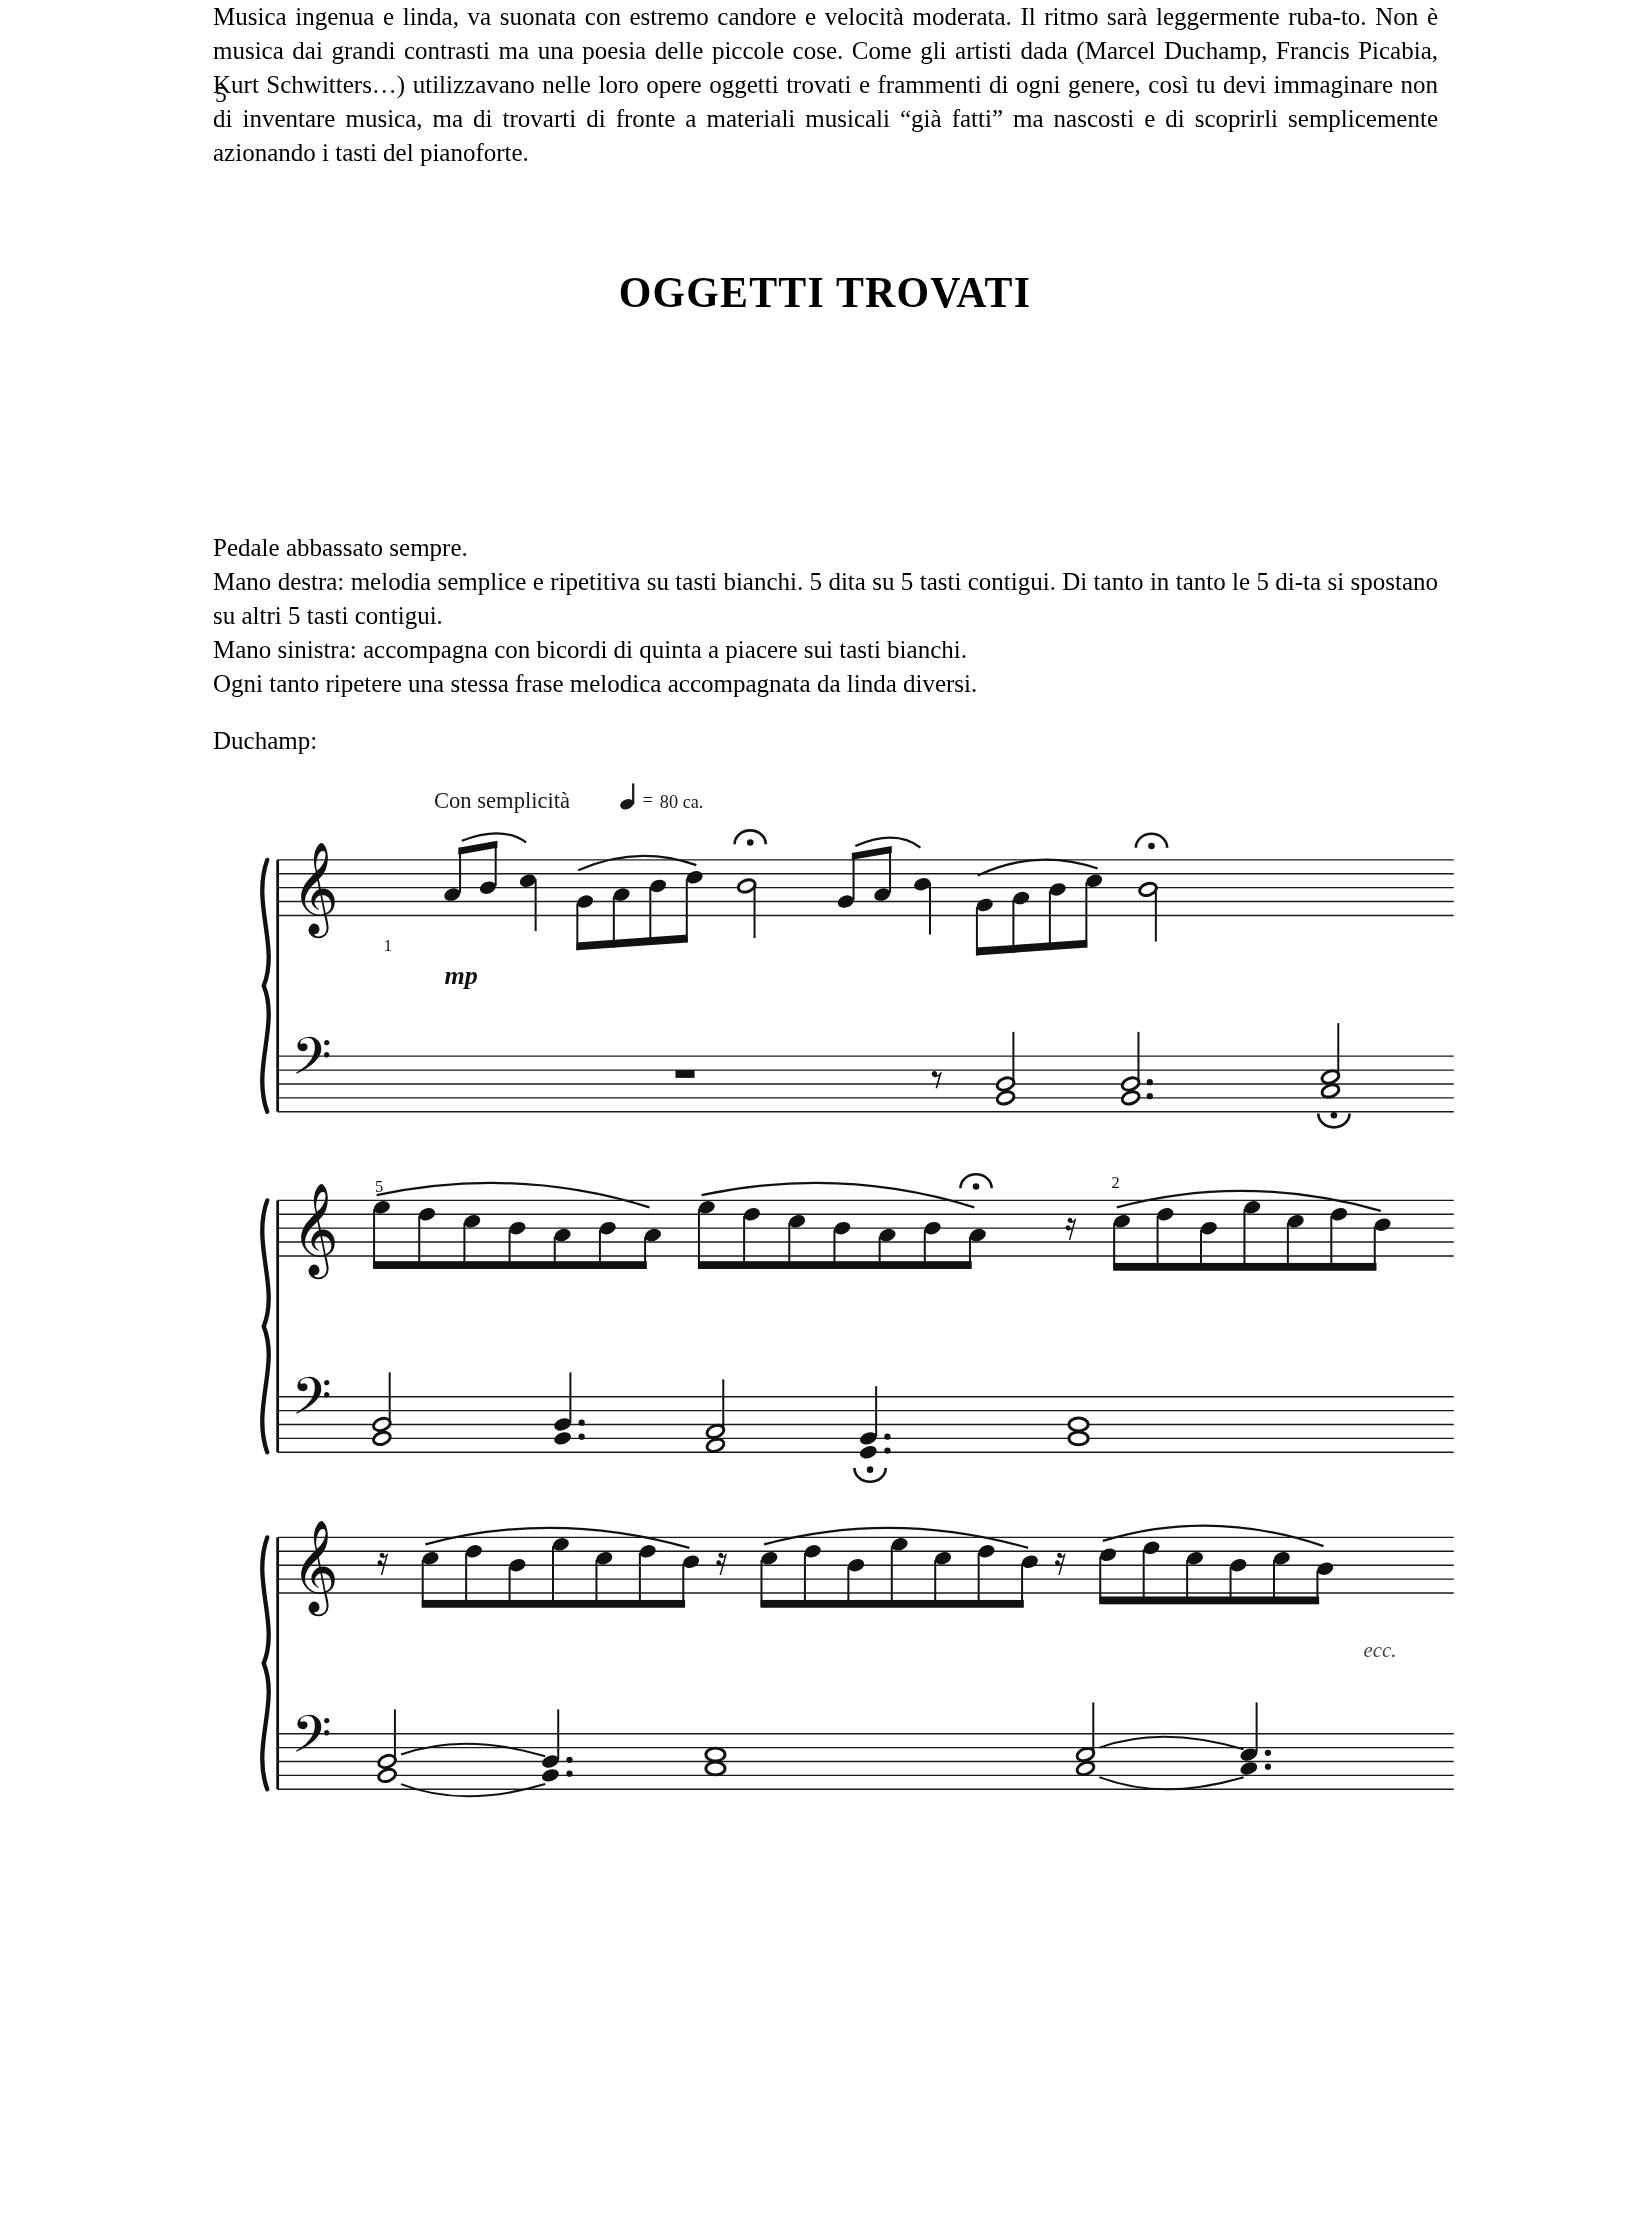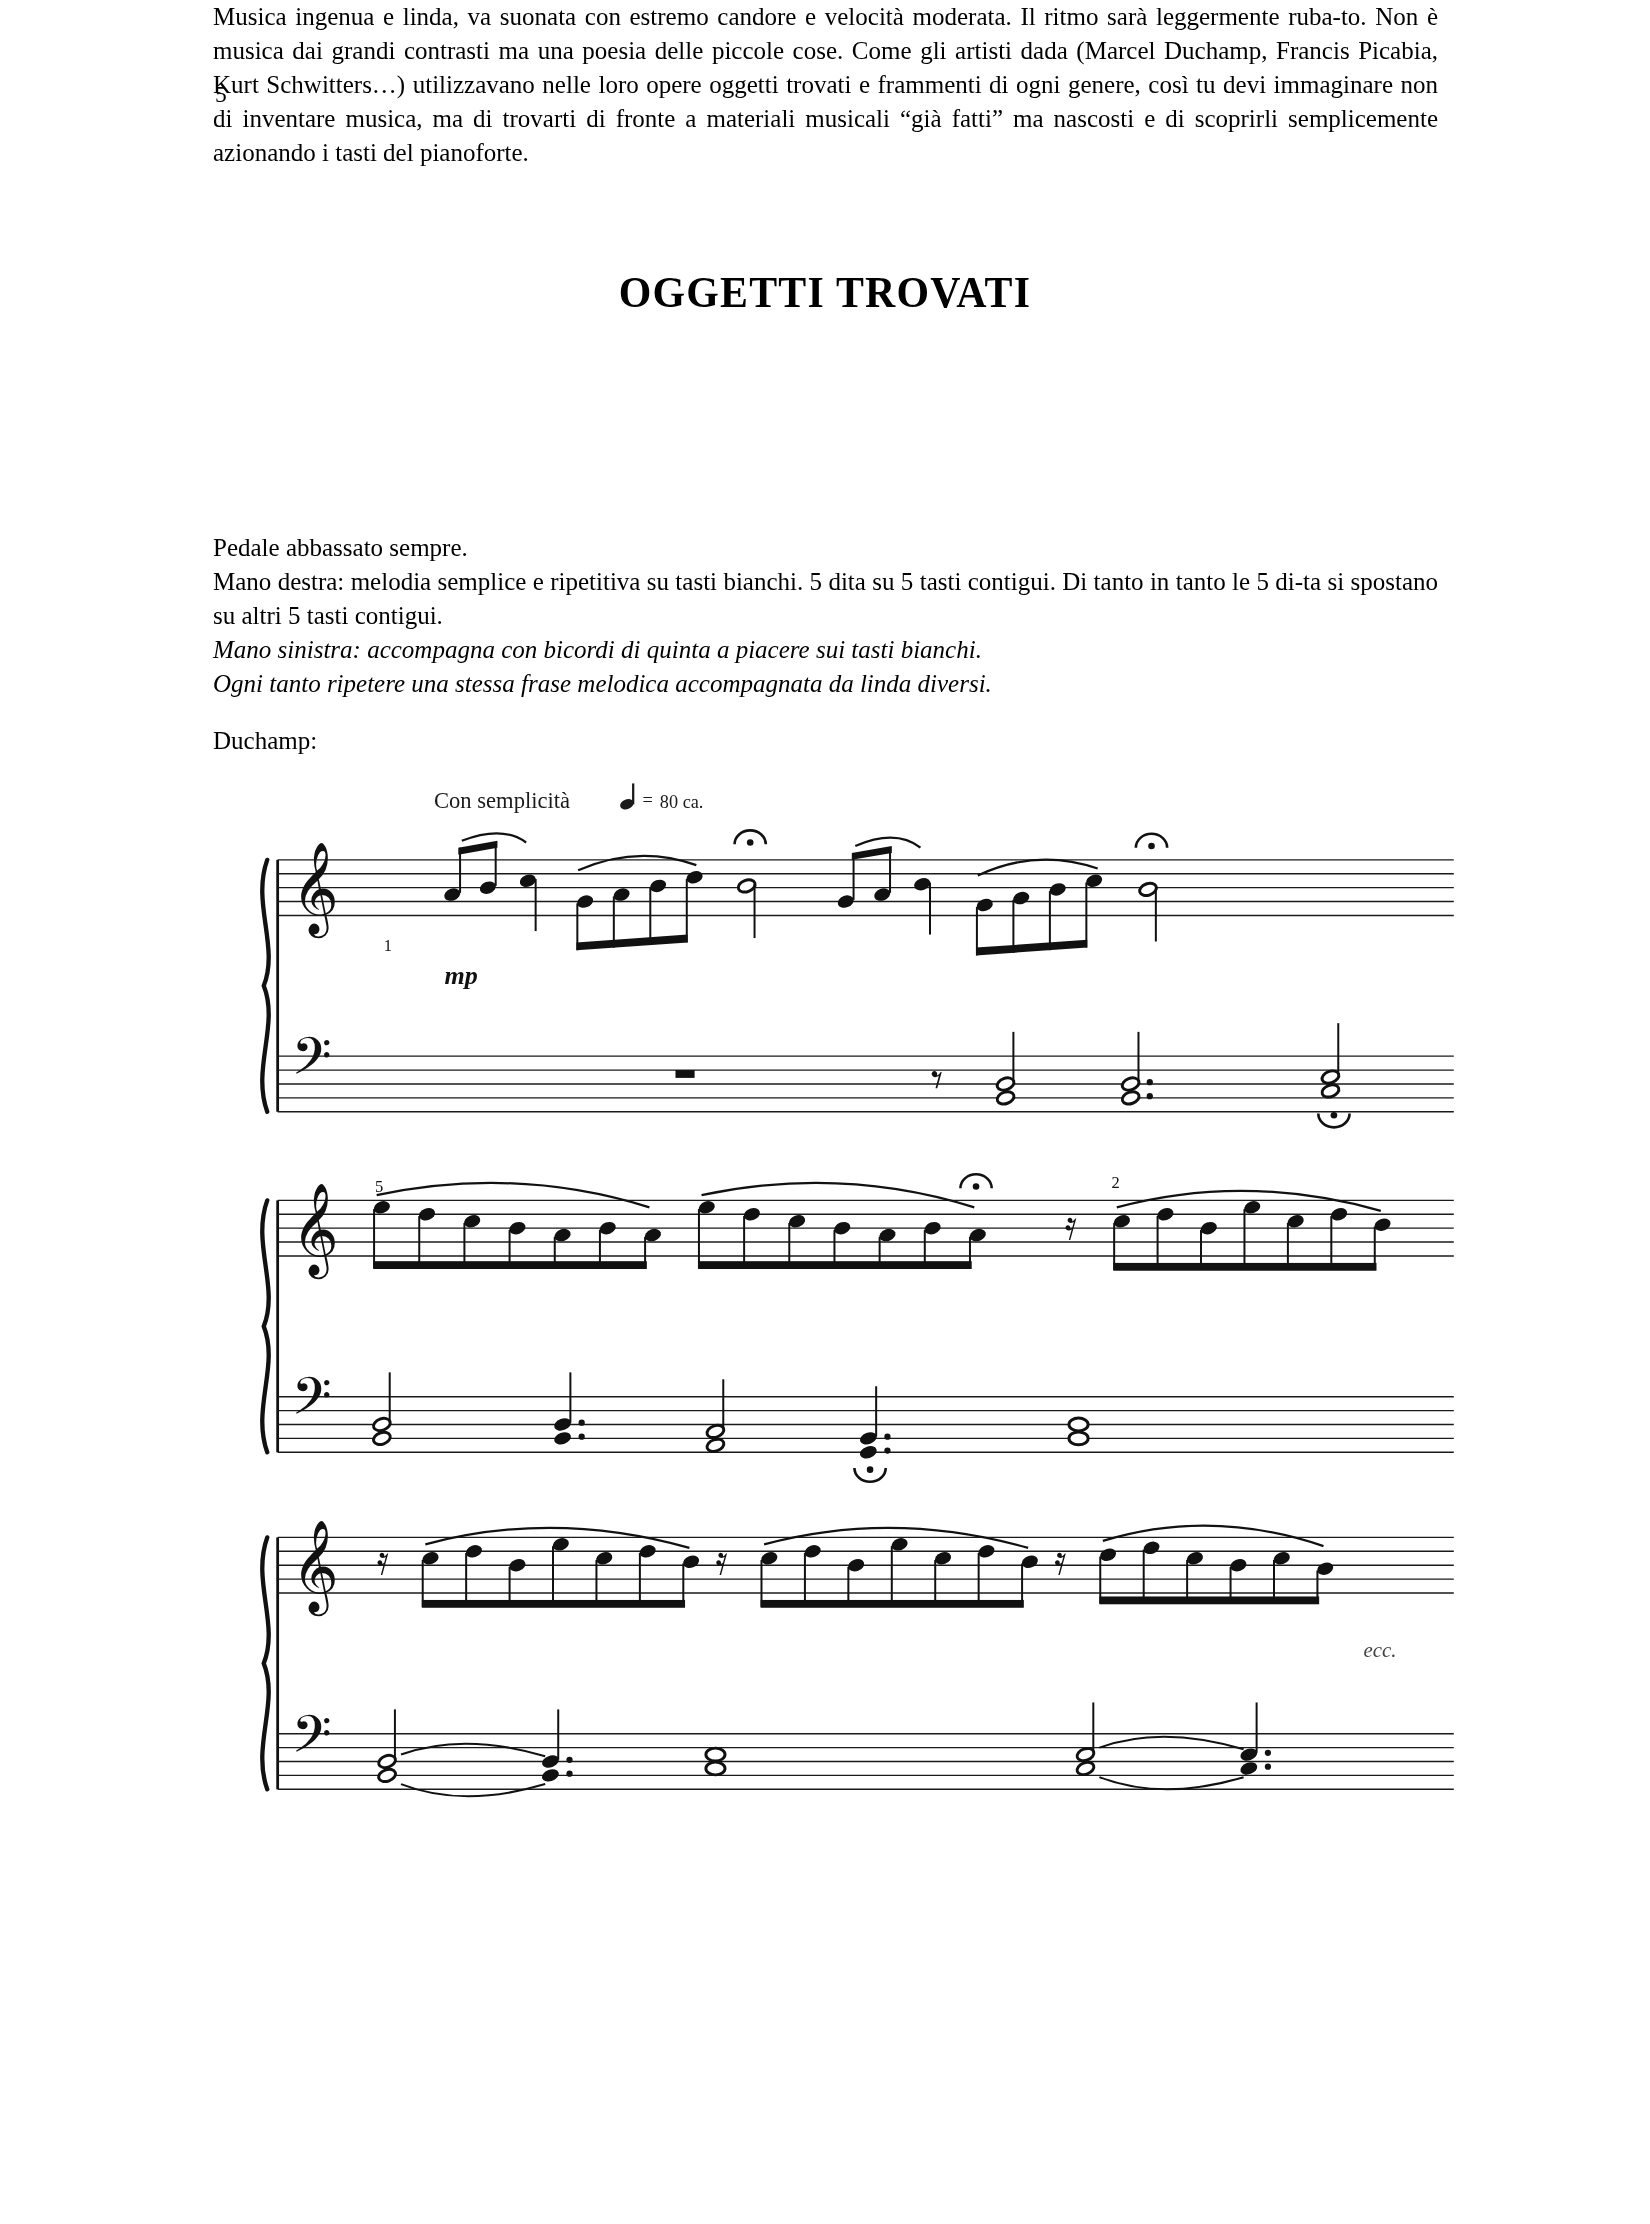--- a/index.html
+++ b/index.html
@@ -47,21 +47,21 @@
     width: 1225px;
   }
   .para {
     font-size: 25px;
     line-height: 34px;
     text-align: justify;
     text-justify: inter-word;
     hyphens: manual;
     margin: 0;
   }
-  .para.nojustify { text-align: left; font-style: italic; }
+  .para.nojustify { text-align: left; }
   #intro-paragraph { top: 333px; }
   #performance-notes { top: 531px; }
   #example-label { top: 724px; font-size: 25px; line-height: 34px; }
 
   
   #score {
     position: absolute;
     left: 0;
     top: 773px;
     width: 1650px;

